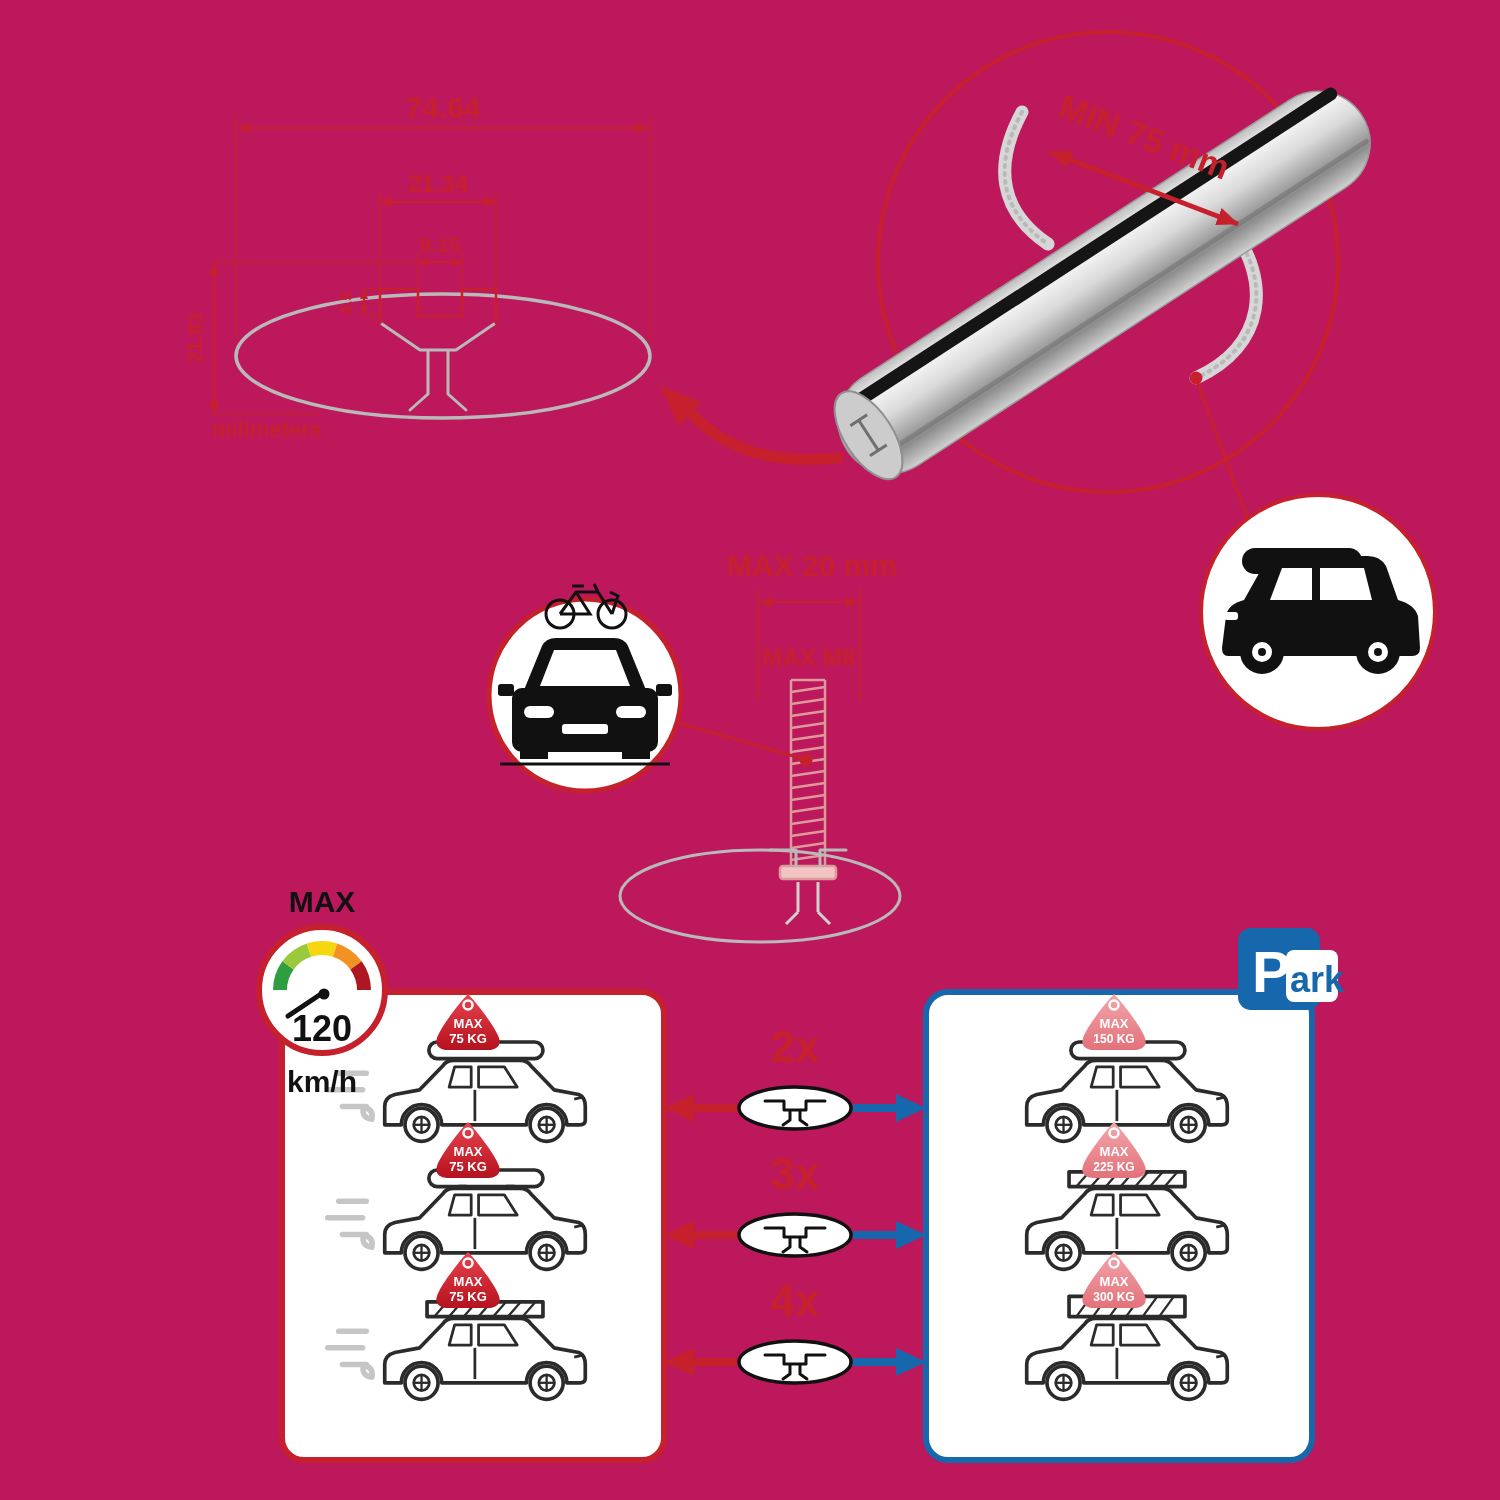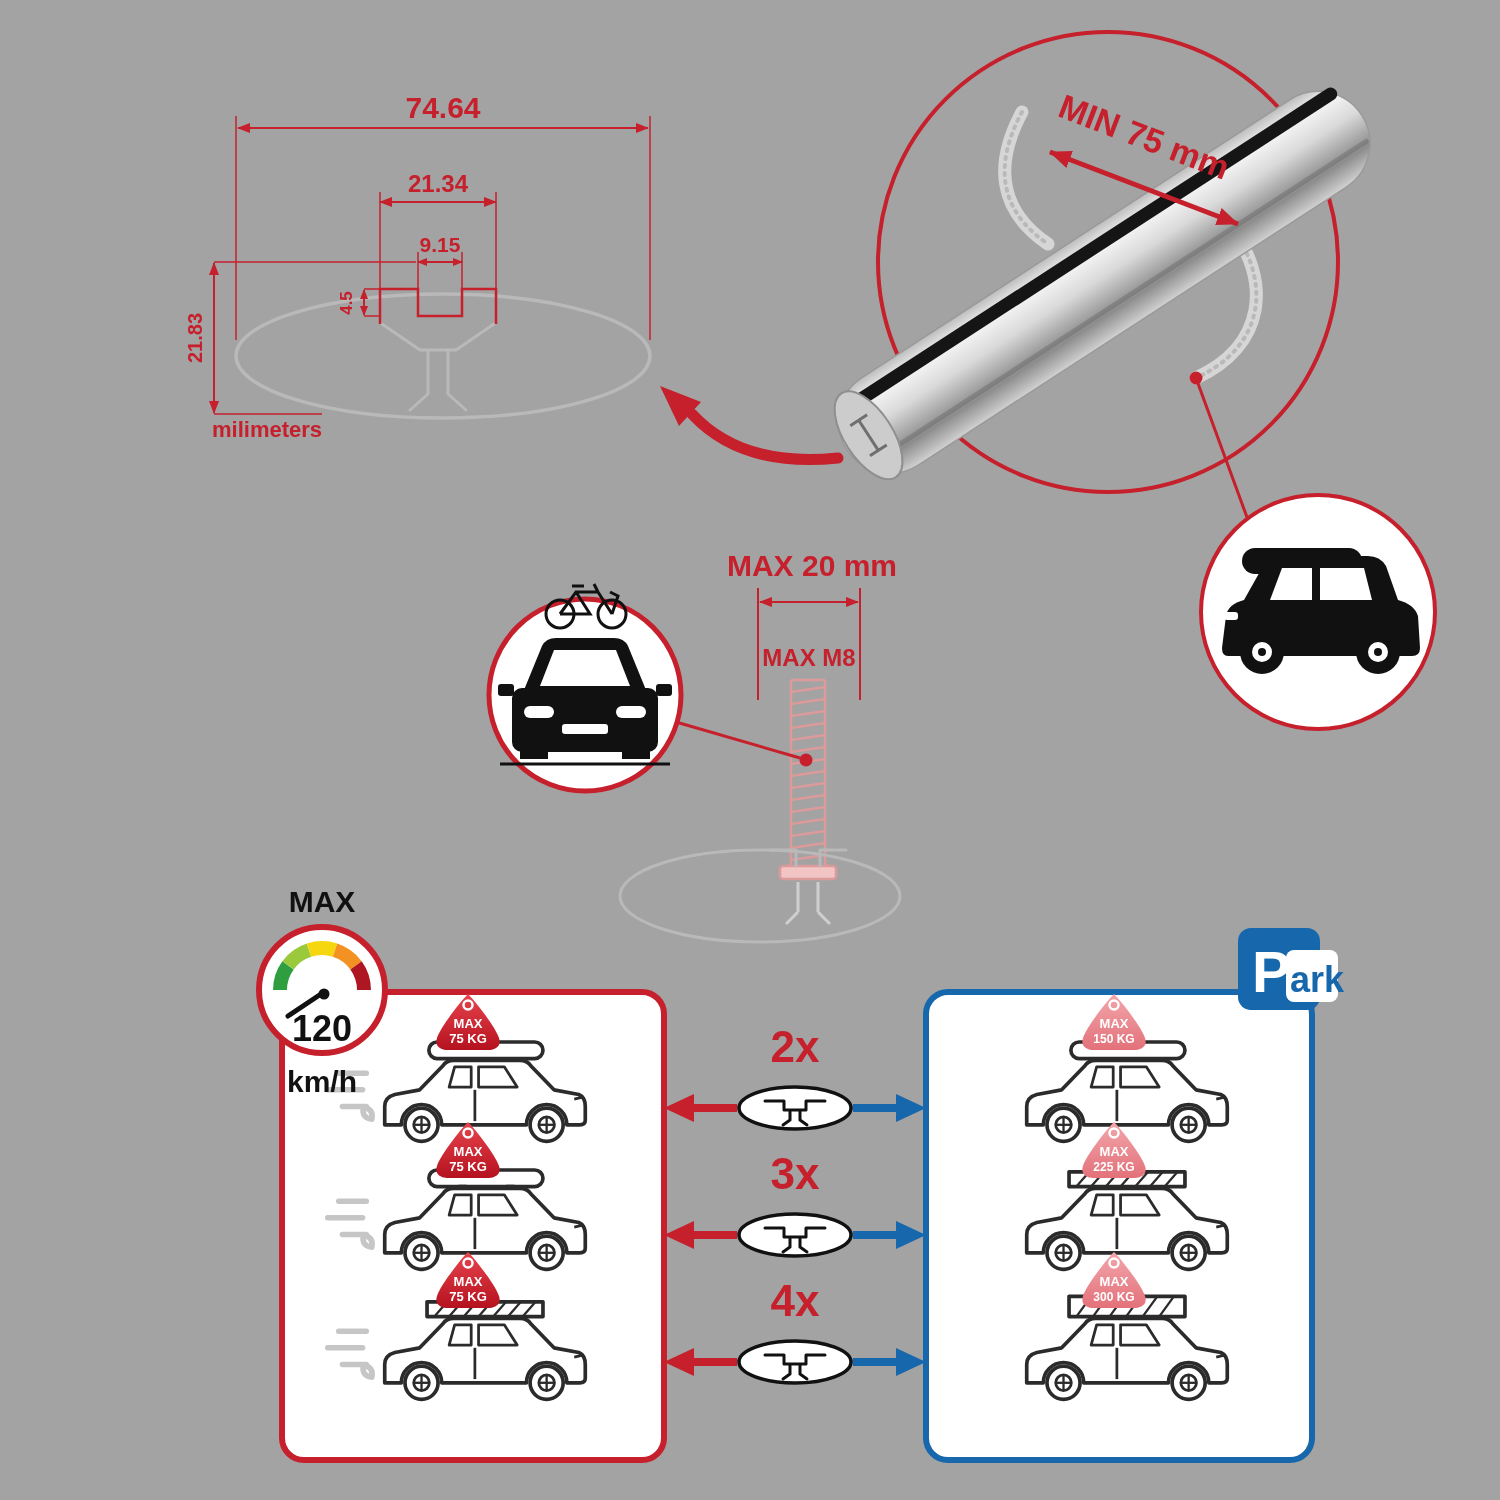--- a/index.html
+++ b/index.html
@@ -1,16 +1,16 @@
 <!DOCTYPE html>
 <html><head>
 <meta charset="utf-8">
 <style>
   html,body{margin:0;padding:0;background:#fff;}
-  .canvas{position:relative;width:1500px;height:1500px;background:#a3a3a3;overflow:hidden;}
+  .canvas{position:relative;width:1500px;height:1500px;background:#be185d;overflow:hidden;}
   .canvas > svg{position:absolute;left:0;top:0;}
   text{font-family:"Liberation Sans","DejaVu Sans",sans-serif;font-weight:700;}
   .red{fill:#c5202c;}
   .blu{fill:#1767ac;}
   .blk{fill:#111;}
   .wht{fill:#fff;}
   .dim{stroke:#c5202c;stroke-width:2;fill:none;}
   .dimthin{stroke:#c5202c;stroke-width:1.5;fill:none;}
   .gray{stroke:#b9b9b9;fill:none;stroke-linecap:round;}
   .ln{fill:#fff;stroke:#2b2b2b;stroke-width:4;stroke-linejoin:round;stroke-linecap:round;}

